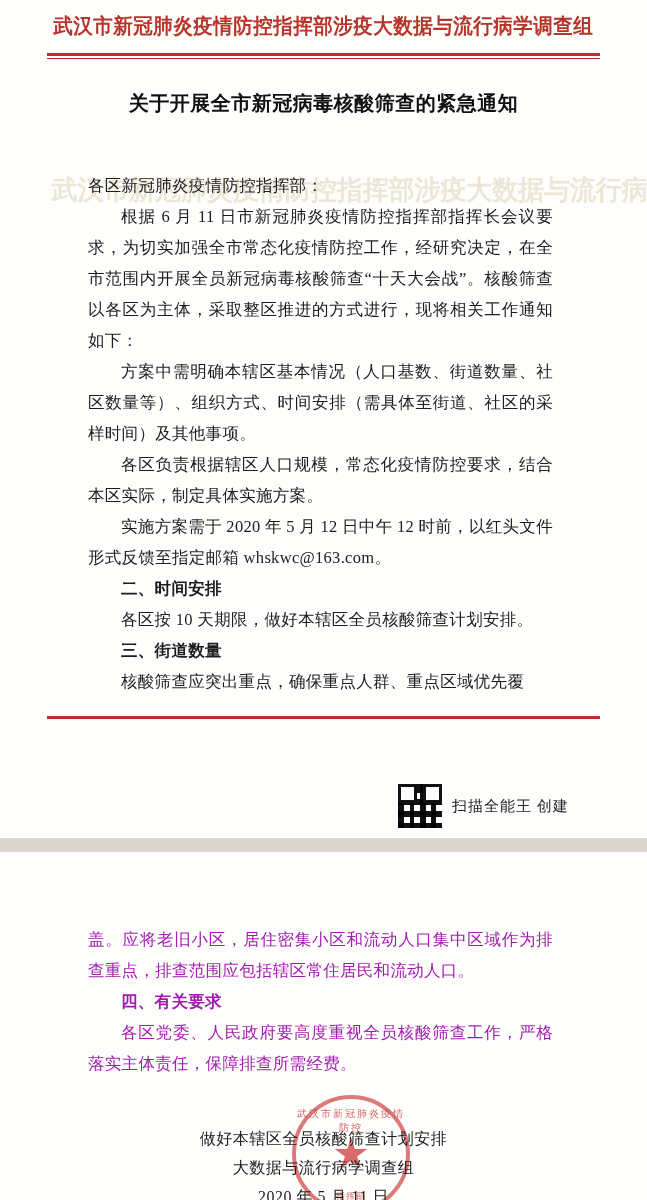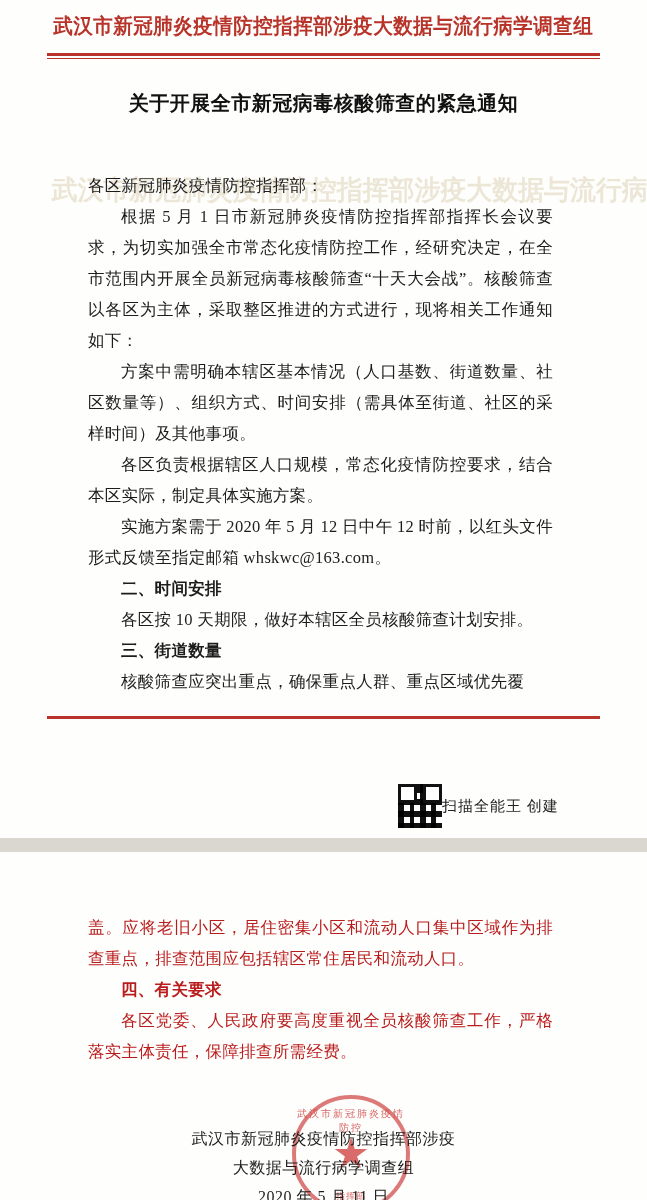--- a/index.html
+++ b/index.html
@@ -132,20 +132,21 @@
     height: 3px;
     background: #b8342a;
   }
 
   .qr-area {
     position: absolute;
     top: 784px;
     left: 398px;
     display: flex;
     align-items: center;
+    gap: 10px;
   }
   .qr-code {
     width: 44px;
     height: 44px;
     background:
       linear-gradient(90deg, #111 0 6px, transparent 6px 12px, #111 12px 16px, transparent 16px 22px, #111 22px 28px, transparent 28px 33px, #111 33px 38px, transparent 38px 44px),
       linear-gradient(0deg, #111 0 5px, transparent 5px 11px, #111 11px 17px, transparent 17px 23px, #111 23px 29px, transparent 29px 35px, #111 35px 44px);
     background-blend-mode: multiply;
     position: relative;
     background-color: #fff;
@@ -184,26 +185,26 @@
     top: 852px;
     left: 0;
     width: 647px;
     height: 348px;
     background: #fefefc;
     overflow: hidden;
   }
 
   .body-text-2 {
     position: absolute;
-    top: 60px;
+    top: 72px;
     left: 88px;
     width: 465px;
     font-size: 16.5px;
     line-height: 31px;
-    color: #b91c1c;
+    color: #a21caf;
     letter-spacing: 0.3px;
   }
   .body-text-2 p { margin: 0; text-align: justify; }
 
   .signature {
     position: absolute;
     top: 272px;
     left: 0;
     width: 647px;
     text-align: center;
@@ -270,21 +271,21 @@
     </div>
     <div class="header-rule"></div>
     <div class="header-rule-2"></div>
 
     <div class="doc-title">关于开展全市新冠病毒核酸筛查的紧急通知</div>
 
     <div class="watermark">武汉市新冠肺炎疫情防控指挥部涉疫大数据与流行病学调查组</div>
 
     <div class="body-text">
       <p>各区新冠肺炎疫情防控指挥部：</p>
-      <p class="indent">根据 5 月 1 日市新冠肺炎疫情防控指挥部指挥长会议要求，为切实加强全市常态化疫情防控工作，经研究决定，在全市范围内开展全员新冠病毒核酸筛查“十天大会战”。核酸筛查以各区为主体，采取整区推进的方式进行，现将相关工作通知如下：</p>
+      <p class="indent">根据 6 月 11 日市新冠肺炎疫情防控指挥部指挥长会议要求，为切实加强全市常态化疫情防控工作，经研究决定，在全市范围内开展全员新冠病毒核酸筛查“十天大会战”。核酸筛查以各区为主体，采取整区推进的方式进行，现将相关工作通知如下：</p>
 
       <p class="indent">方案中需明确本辖区基本情况（人口基数、街道数量、社区数量等）、组织方式、时间安排（需具体至街道、社区的采样时间）及其他事项。</p>
       <p class="indent">各区负责根据辖区人口规模，常态化疫情防控要求，结合本区实际，制定具体实施方案。</p>
       <p class="indent">实施方案需于 2020 年 5 月 12 日中午 12 时前，以红头文件形式反馈至指定邮箱 whskwc@163.com。</p>
 
       <p class="section-head">二、时间安排</p>
       <p class="indent">各区按 10 天期限，做好本辖区全员核酸筛查计划安排。</p>
 
       <p class="section-head">三、街道数量</p>
       <p class="indent">核酸筛查应突出重点，确保重点人群、重点区域优先覆</p>
@@ -307,19 +308,19 @@
       <p class="indent">各区党委、人民政府要高度重视全员核酸筛查工作，严格落实主体责任，保障排查所需经费。</p>
     </div>
 
     <div class="seal">
       <div class="seal-text-top">武汉市新冠肺炎疫情防控</div>
       <div class="seal-star"></div>
       <div class="seal-text-bottom">指挥部</div>
     </div>
 
     <div class="signature">
-      <div>武汉市新冠肺炎疫情防控指挥部涉疫</div>
+      <div>做好本辖区全员核酸筛查计划安排</div>
       <div>大数据与流行病学调查组</div>
       <div>2020 年 5 月 11 日</div>
     </div>
   </div>
 
 </div>
 
 </body></html>

